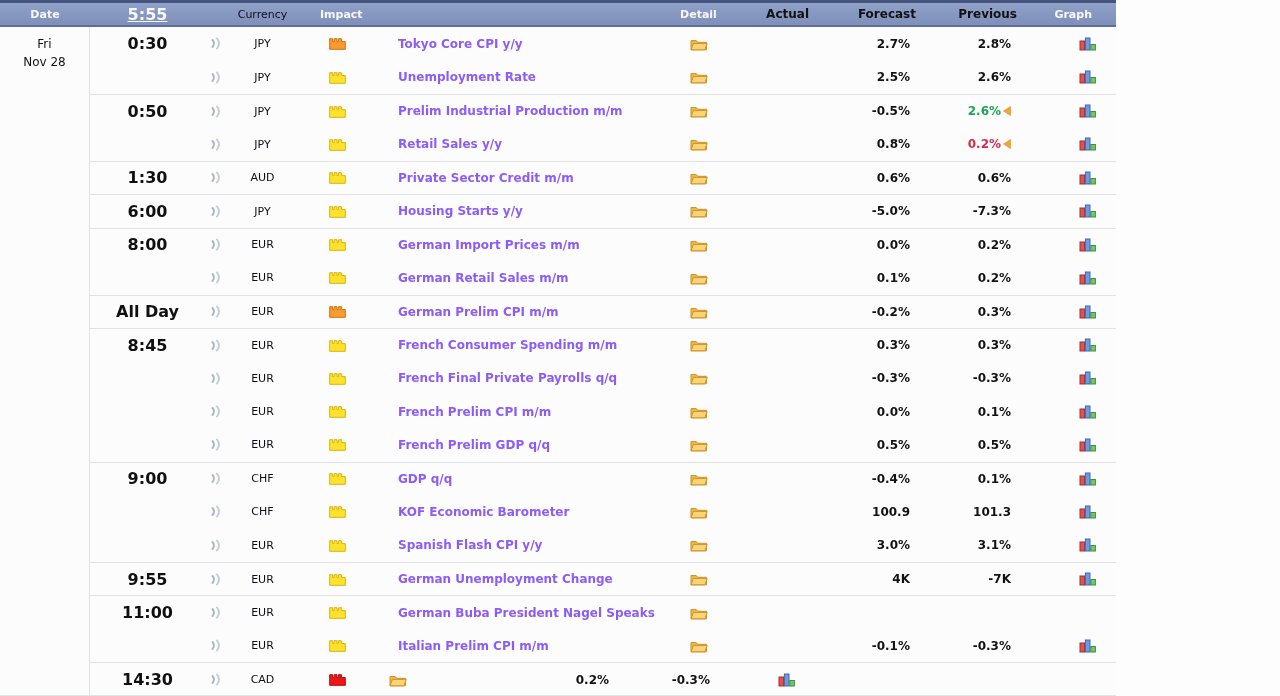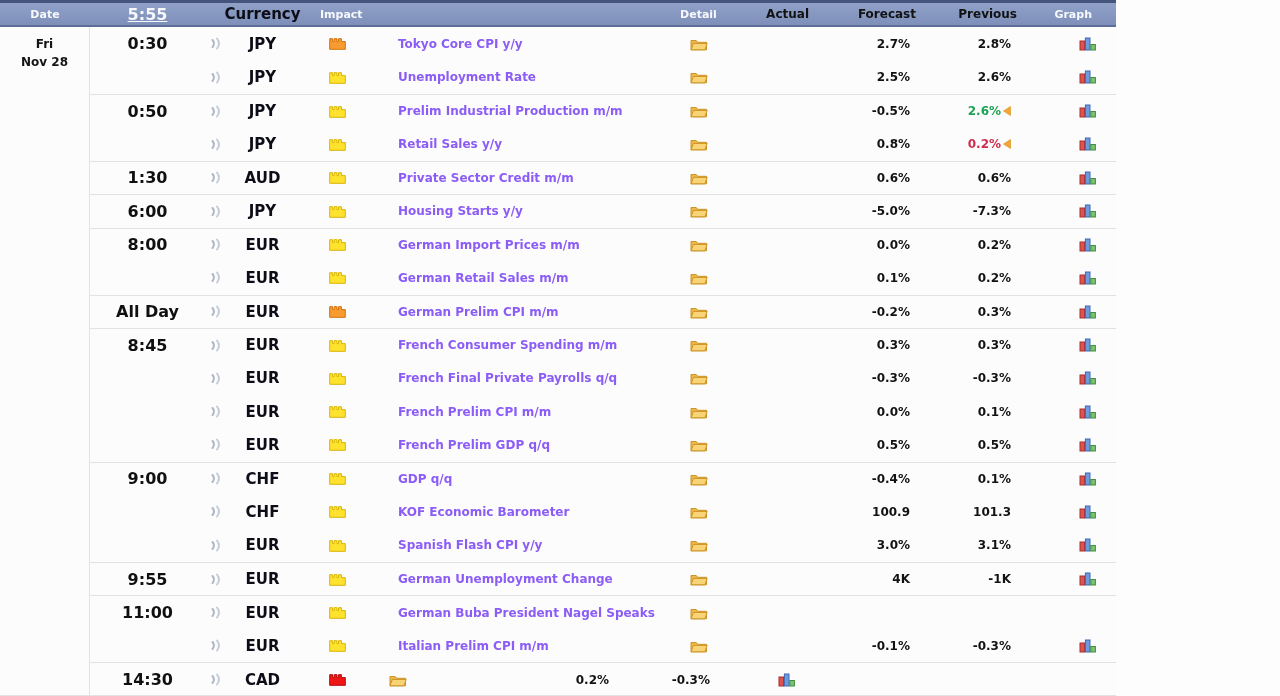--- a/index.html
+++ b/index.html
@@ -35,29 +35,29 @@
   .header .col-actual   { padding-right:17px; }
   .header .col-forecast { padding-right:5px; }
   .header .col-previous { padding-right:4px; }
   .header .col-graph    { padding-right:24px; }
 
   
   .body { display:flex; height:669px; }
   .date-col {
     width:90px; border-right:1px solid #e0e2e5;
     padding-top:8px; text-align:center;
-    font-size:12px; font-weight:bold; color:#141414; line-height:18px;
+    font-size:12px; font-weight:normal; color:#141414; line-height:18px;
   }
   .rows { flex:1; display:flex; flex-direction:column; }
   .row  { display:flex; height:33.45px; }
   .row.group-start { border-top:1px solid #e0e2e5; }
   .calendar { border-bottom:1px solid #e0e2e5; }
 
   .col-time     { font-size:16px; font-weight:bold; color:#101010; }
-  .col-currency { font-size:15px; font-weight:bold; color:#0d0d18; }
+  .col-currency { font-size:11px; font-weight:normal; color:#0d0d18; }
   .col-event    { font-size:12px; font-weight:bold; color:#8b5cf6; cursor:pointer; }
   .col-actual, .col-forecast, .col-previous { font-size:12px; font-weight:bold; color:#121212; }
 
   .prev-val.better { color:#1da356; }
   .prev-val.worse  { color:#d02d4d; }
 
   
   .icon-btn { display:inline-flex; cursor:pointer; line-height:0; }
   .impact-yellow { --if:#ffe22d; --is:#d7b509; }
   .impact-orange { --if:#f89b31; --is:#d0720d; }
@@ -828,21 +828,21 @@
         <svg width="18" height="14" viewBox="0 0 18 14">
           <path d="M1 3.5 h5.2 l1.6 1.8 h8.7 v7.5 h-15.5 z" fill="#edb74a" stroke="#cd9426" stroke-width="1"></path>
           <path d="M3.2 6.9 h11.6 l-0.4 3.8 h-11.4 z" fill="#ffffff" stroke="#dcc48e" stroke-width="0.6"></path>
           <path d="M1 12.8 L3.4 6.4 H17.2 L14.9 12.8 Z" fill="#f8d477" stroke="#cd9426" stroke-width="1"></path>
         </svg>
       </span>
     </div>
     <div class="cell col-actual"></div>
     <div class="cell col-forecast">4K</div>
     <div class="cell col-previous">
-      <span class="prev-val">-1K</span>
+      <span class="prev-val">-7K</span>
 
     </div>
     <div class="cell col-graph">
       <span class="icon-btn">
         <svg width="18" height="14" viewBox="0 0 18 14">
           <rect x="1" y="4" width="4.6" height="9" fill="#e0524e" stroke="#a62f2c" stroke-width="1"></rect>
           <rect x="6.4" y="1" width="4.6" height="12" fill="#6e9ae2" stroke="#3e68ae" stroke-width="1"></rect>
           <rect x="11.8" y="7.5" width="4.6" height="5.5" fill="#79c273" stroke="#3f8f3c" stroke-width="1"></rect>
         </svg>
       </span>

